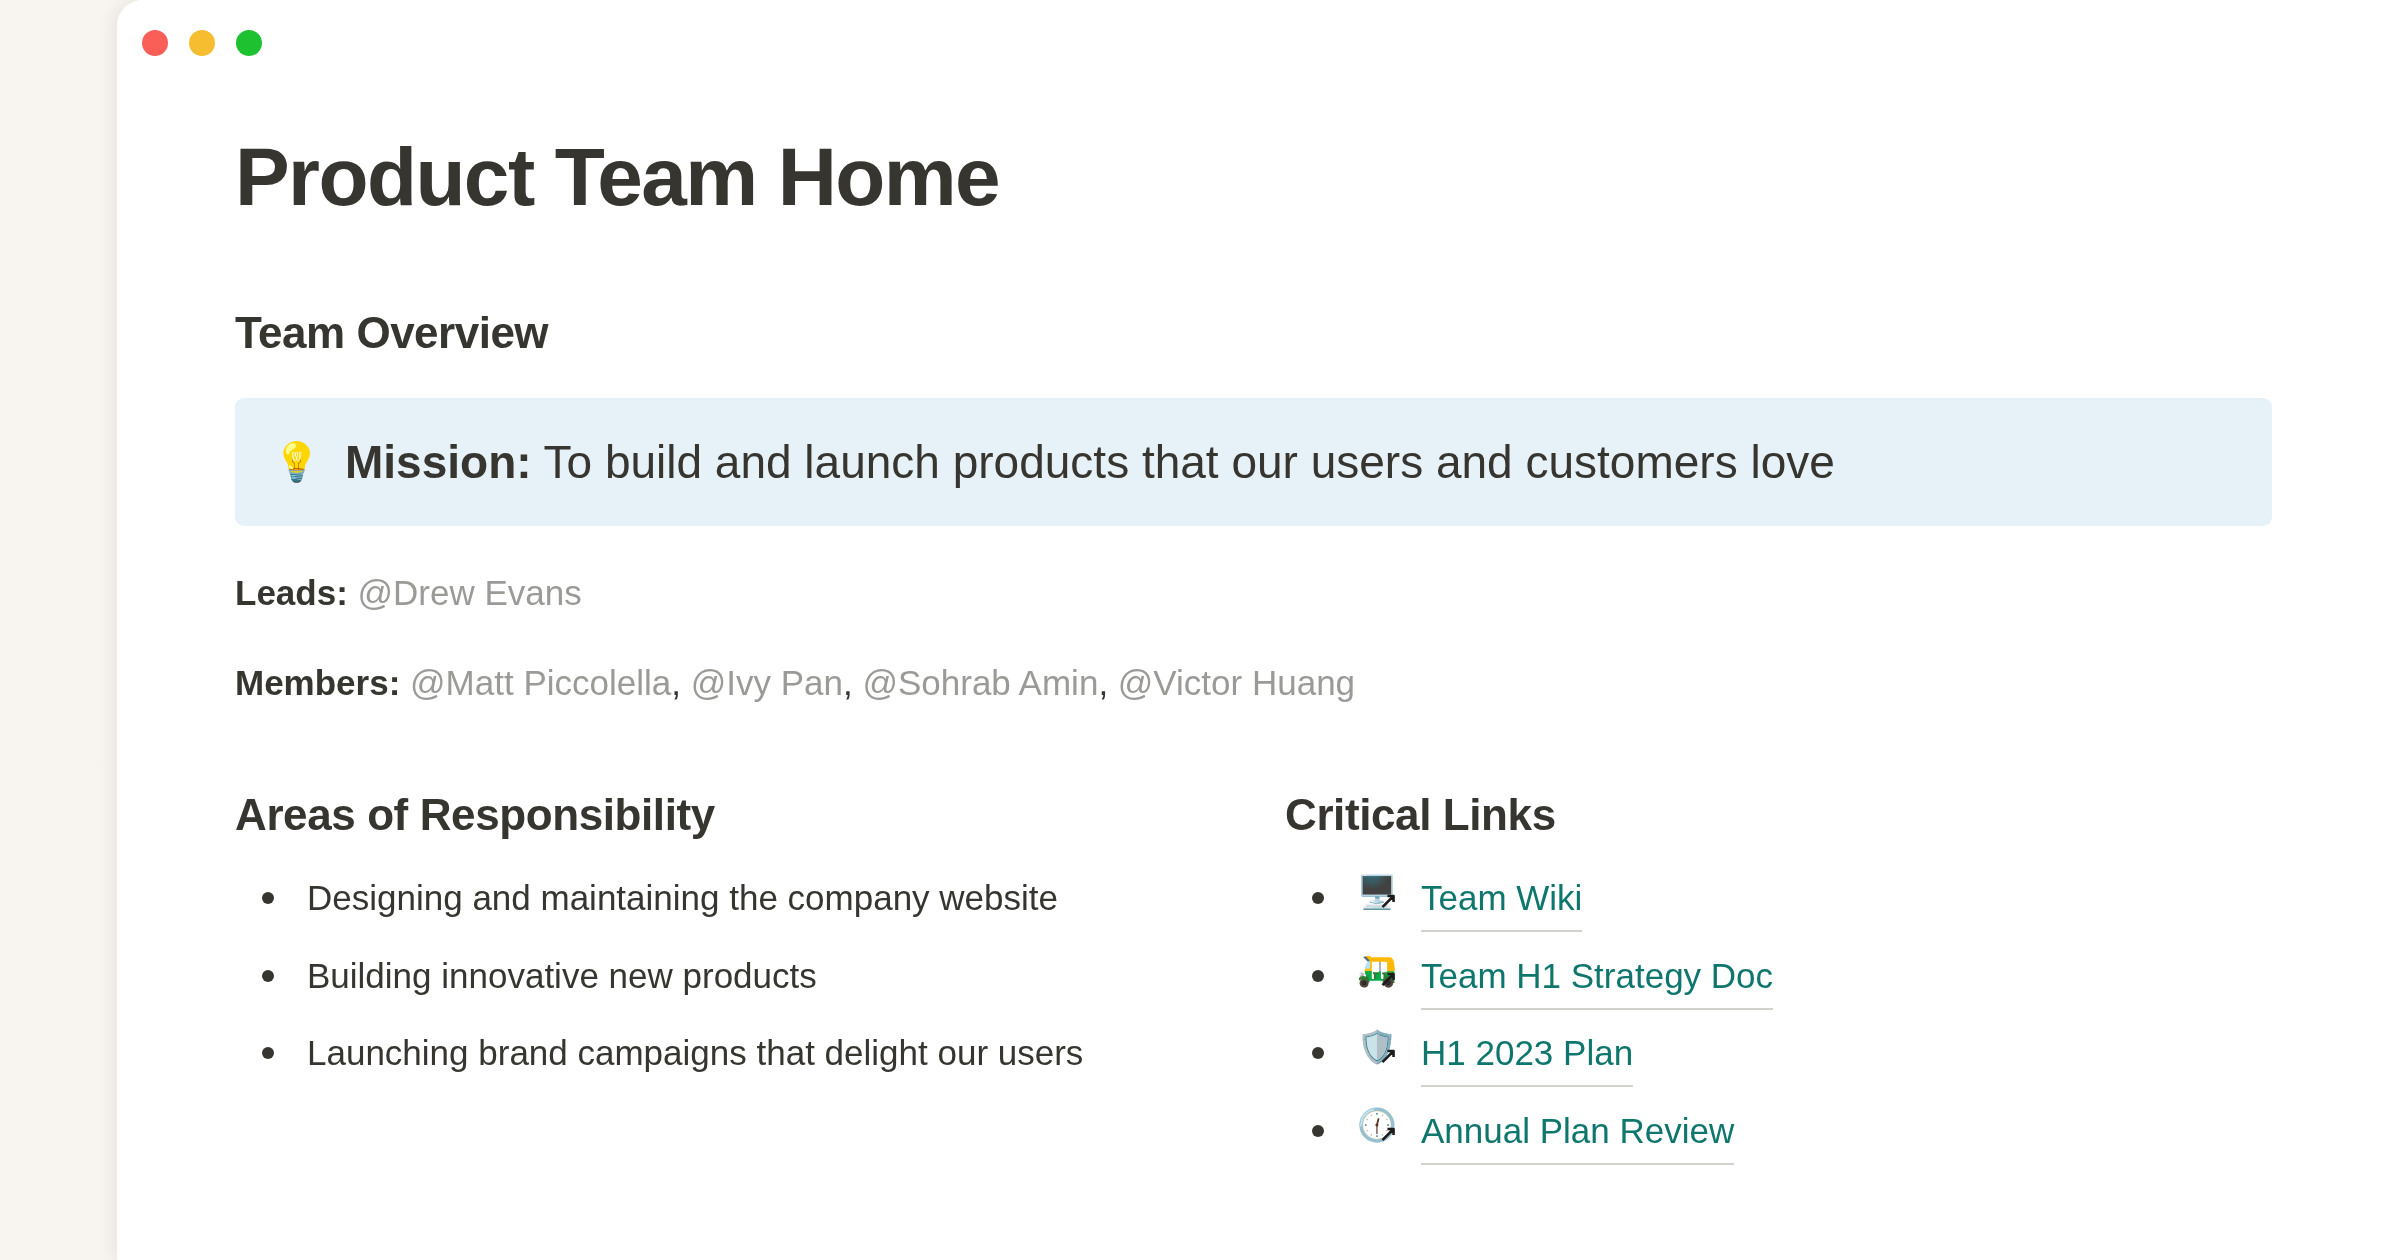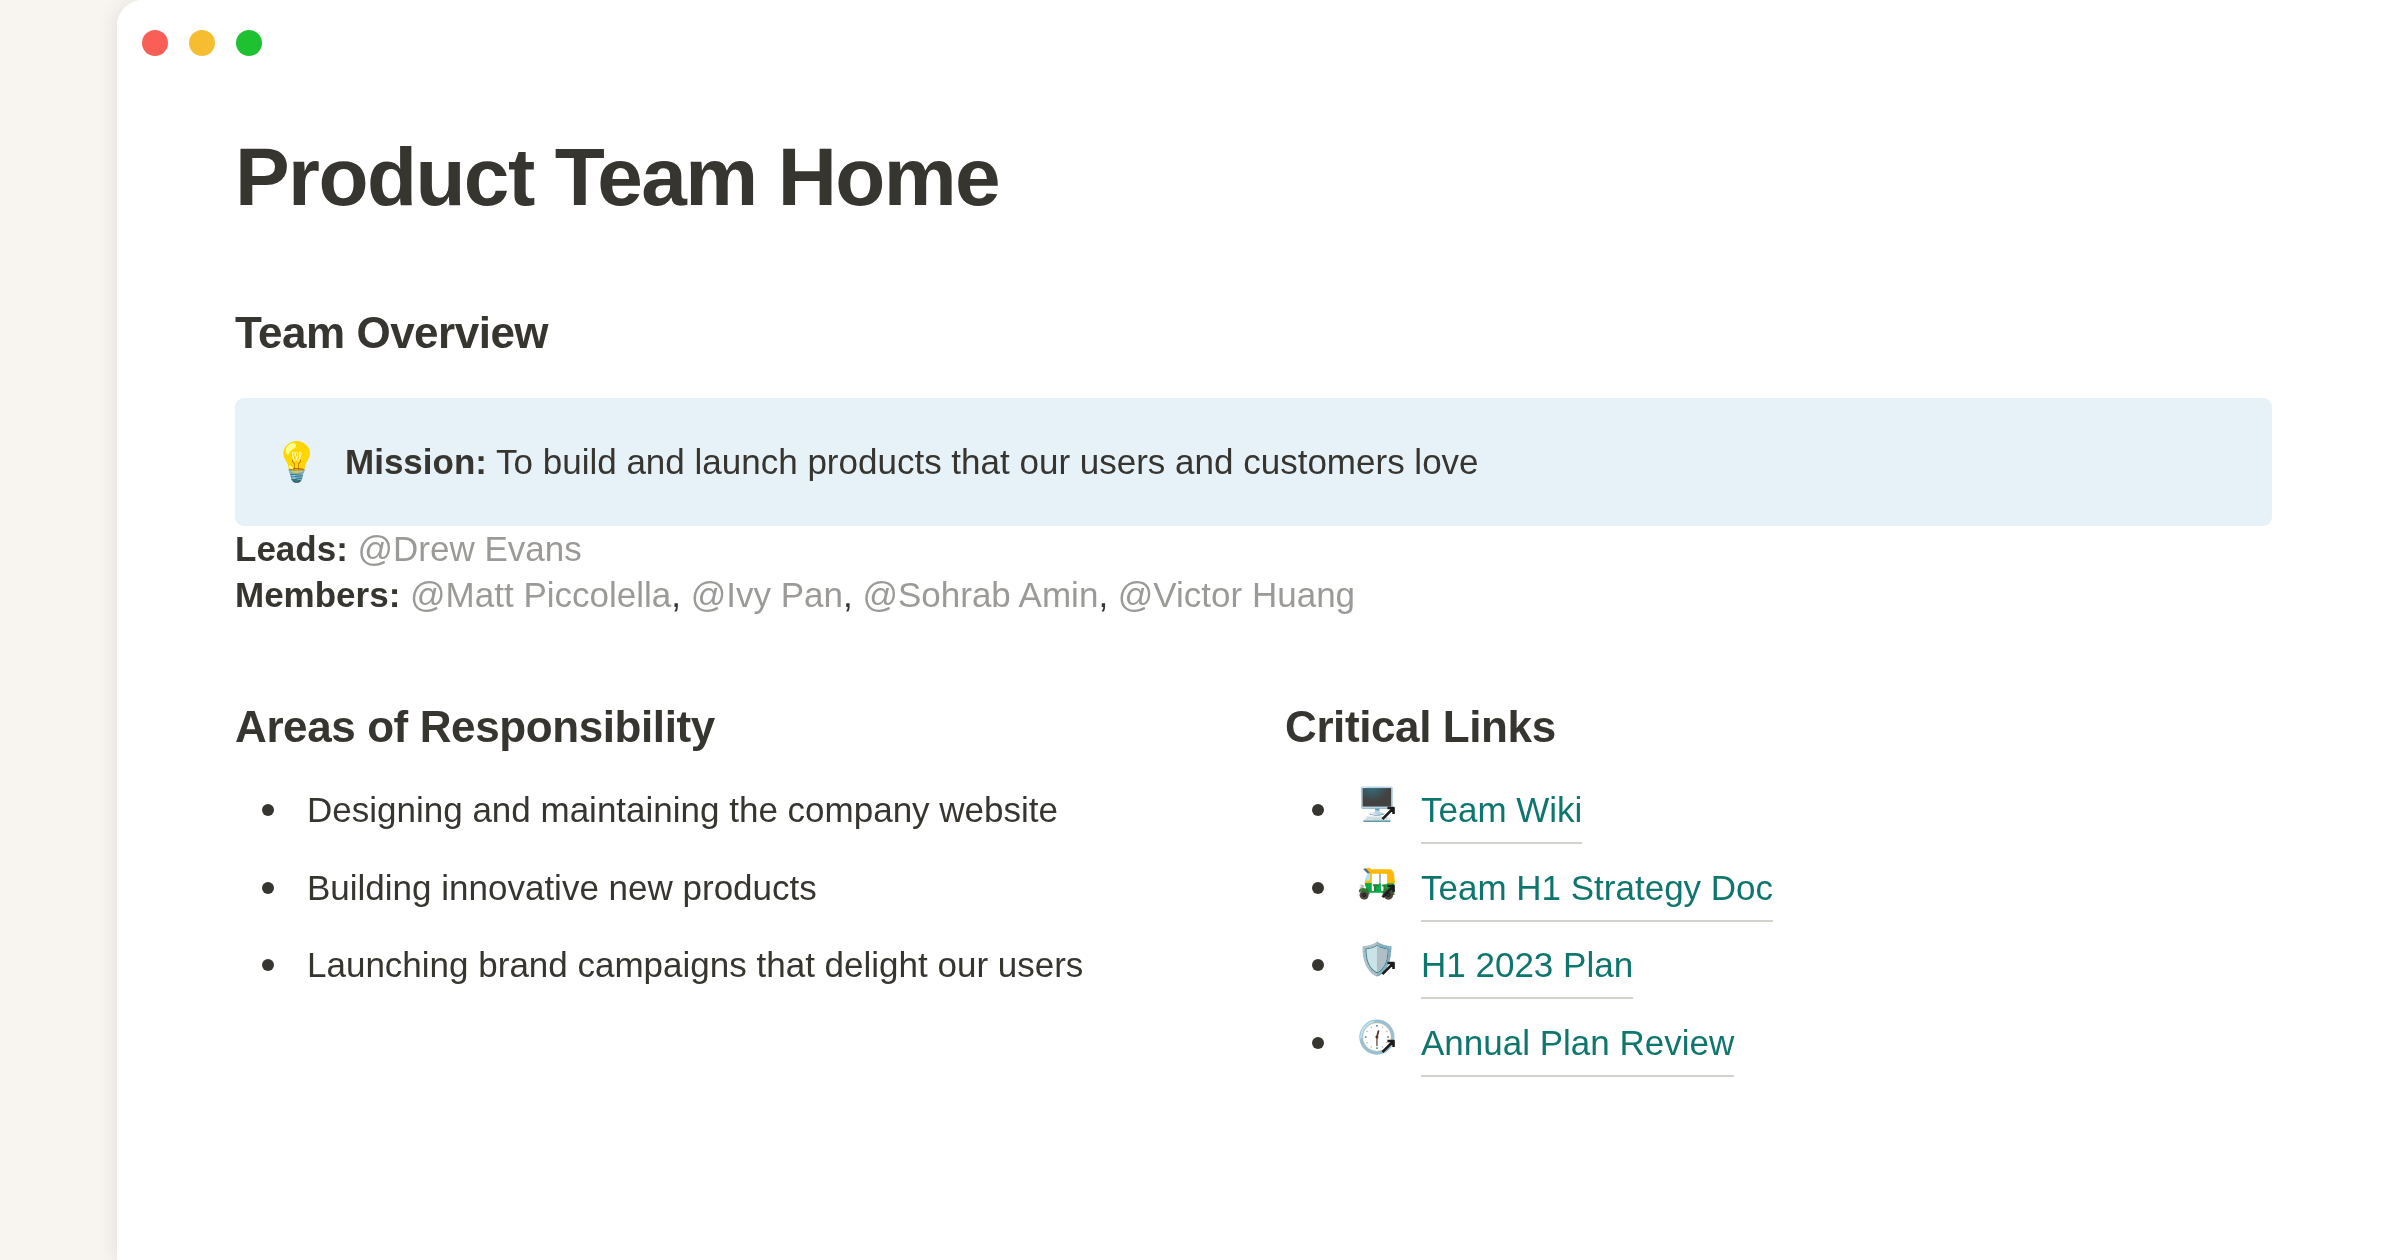--- a/index.html
+++ b/index.html
@@ -101,31 +101,32 @@
   }
   .callout-emoji {
     font-size: 38px;
     line-height: 1;
     width: 48px;
     flex: 0 0 48px;
     text-align: left;
     margin-left: 4px;
   }
   .callout-text {
-    font-size: 35px;
+    font-size: 46px;
     color: #37352f;
     margin-left: 24px;
     line-height: 1.35;
   }
   .callout-text .lead { font-weight: 700; }
 
   
   .meta-line {
     font-size: 35px;
     color: #37352f;
+    margin-top: 44px;
     line-height: 1.3;
   }
   .meta-line .label { font-weight: 700; }
   .mention { color: #9b9a97; }
   .sep { color: #37352f; }
 
   
   .columns {
     display: flex;
     margin-top: 88px;

